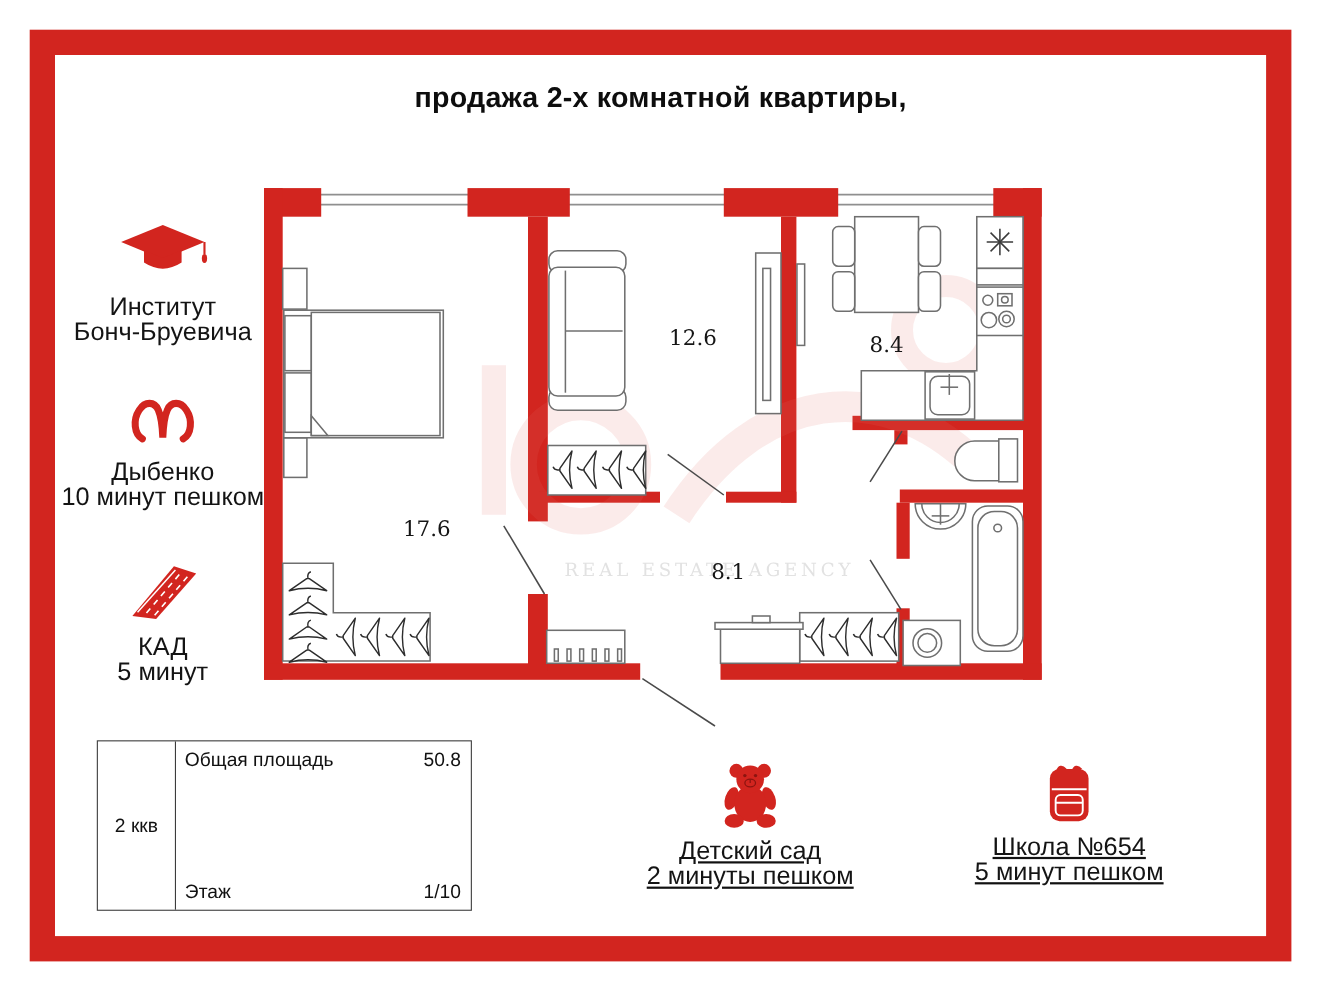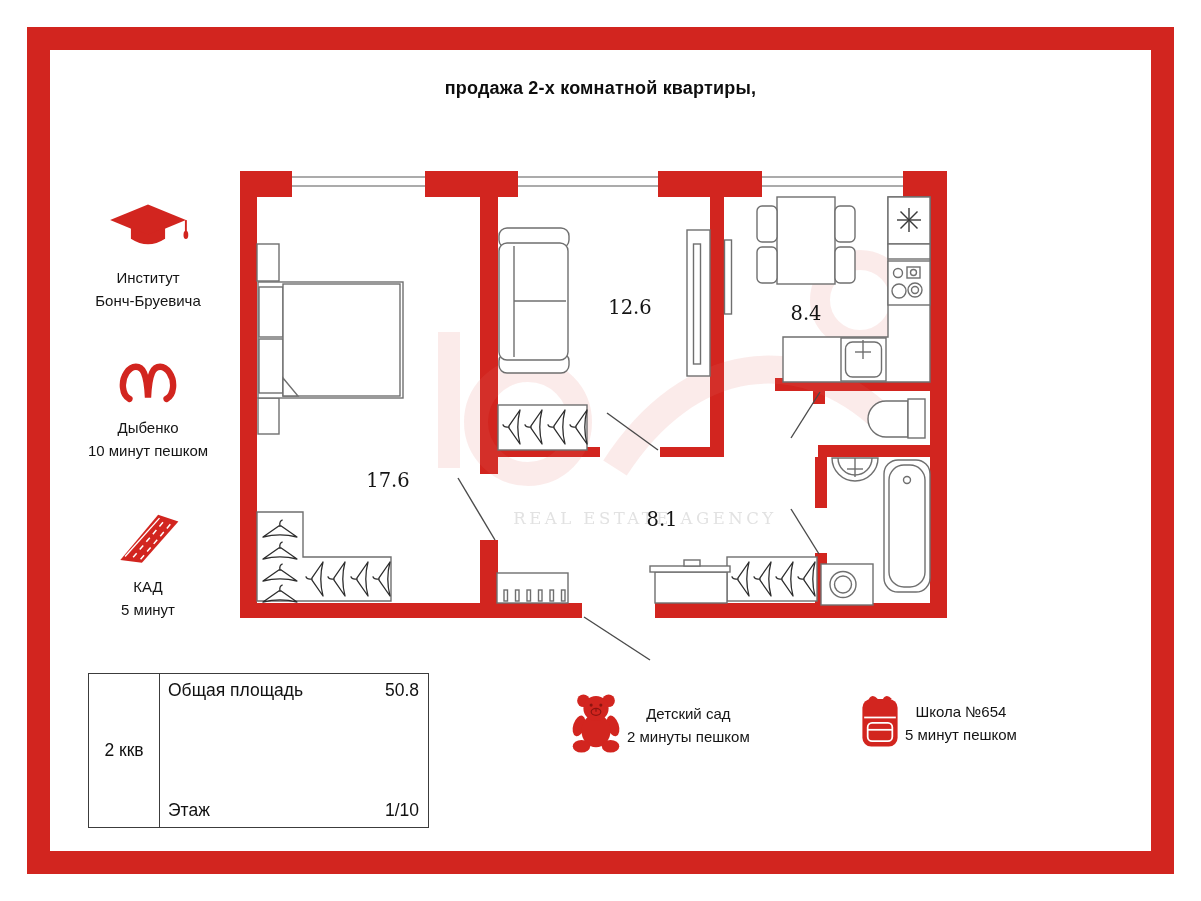--- a/index.html
+++ b/index.html
@@ -6,31 +6,31 @@
   body{
     width:1201px;height:901px;position:relative;background:#ffffff;
     font-family:"Liberation Sans", sans-serif;color:#111;overflow:hidden;
   }
   .frame{
     position:absolute;left:27px;top:27px;width:1147px;height:847px;
     border:23px solid #d2251f;box-sizing:border-box;background:#fff;
   }
   .title{
     position:absolute;left:0;top:72px;width:1201px;text-align:center;
-    font-size:18px;font-weight:bold;line-height:33px;color:#0d0d0d;
+    font-size:26px;font-weight:bold;line-height:33px;color:#0d0d0d;
     letter-spacing:.2px;
   }
   .side-item{
     position:absolute;left:38px;width:220px;display:flex;flex-direction:column;
     align-items:center;gap:7px;text-align:center;
   }
-  .side-item .txt, .amenity .txt{font-size:15px;line-height:23px;color:#141414;}
+  .side-item .txt, .amenity .txt{font-size:23px;line-height:23px;color:#141414;}
   .amenity{
-    position:absolute;width:228px;display:flex;flex-direction:row;
-    align-items:center;gap:3px;text-align:center;
+    position:absolute;width:228px;display:flex;flex-direction:column;
+    align-items:center;gap:3px;text-align:center;text-decoration:underline;
   }
   .plan{position:absolute;left:235px;top:165px;width:715px;height:505px;}
   .info-table{
     position:absolute;left:88px;top:673px;width:341px;height:155px;
     border:1.6px solid #3c3c3c;box-sizing:border-box;display:flex;background:#fff;
     font-size:17.5px;
   }
   .info-table .type-cell{
     width:70px;border-right:1.6px solid #3c3c3c;display:flex;
     align-items:center;justify-content:center;flex:none;

